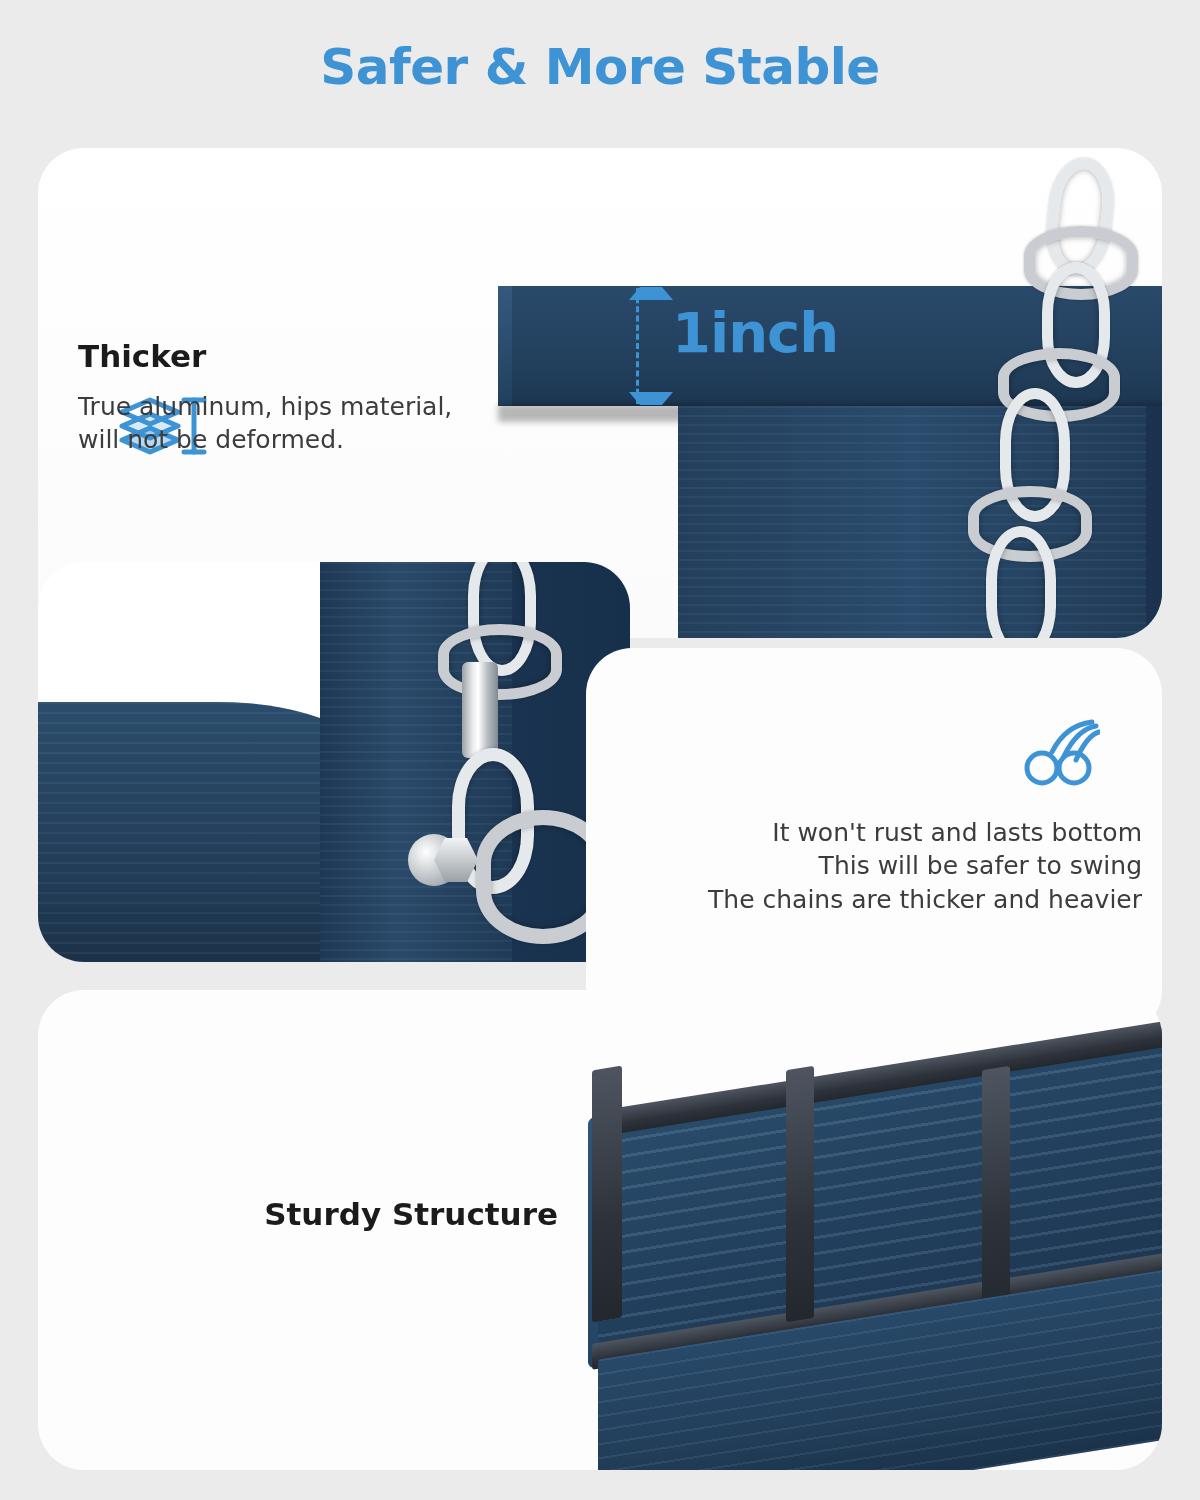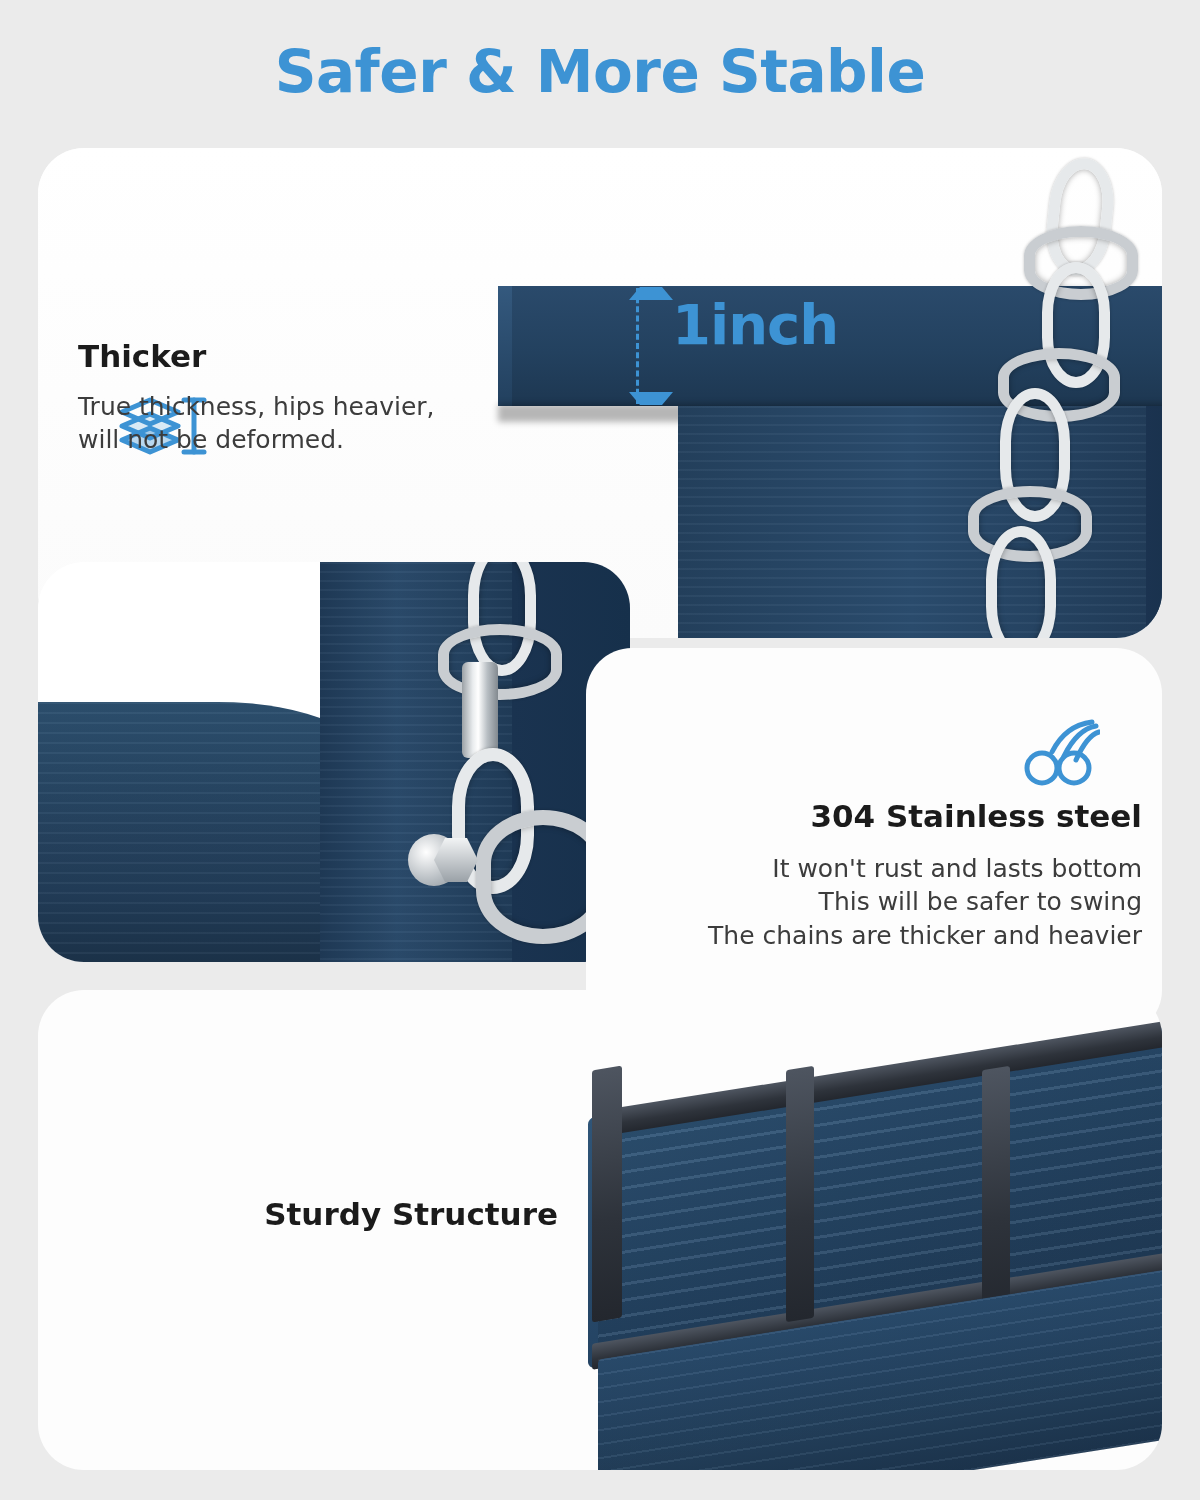--- a/index.html
+++ b/index.html
@@ -21,21 +21,21 @@
     height: 1500px;
   }
 
   
   .title {
     position: absolute;
     top: 38px;
     left: 0;
     width: 1200px;
     text-align: center;
-    font-size: 58px;
+    font-size: 50px;
     font-weight: bold;
     color: #3d93d4;
     letter-spacing: -0.5px;
     font-family: "DejaVu Sans", sans-serif;
   }
 
   
   .panel1 {
     position: absolute;
     left: 38px;
@@ -118,21 +118,21 @@
     width: 22px;
     height: 0;
     border-left: 11px solid transparent;
     border-right: 11px solid transparent;
   }
   .dim .cap-top { top: -1px; border-bottom: 13px solid #3d93d4; }
   .dim .cap-bot { bottom: -1px; border-top: 13px solid #3d93d4; }
   .dim-label {
     position: absolute;
     left: 634px;
-    top: 144px;
+    top: 152px;
     font-size: 56px;
     font-weight: bold;
     color: #3d93d4;
     font-family: "DejaVu Sans", sans-serif;
     letter-spacing: -1px;
   }
 
   
   .chain-link {
     position: absolute;
@@ -334,21 +334,21 @@
         <path d="M6 50 L34 38 L62 50 L34 62 Z" stroke="#3d93d4" stroke-width="5" stroke-linejoin="round" fill="#3d93d4" fill-opacity="0.35"></path>
         <path d="M78 10 V62" stroke="#3d93d4" stroke-width="5" stroke-linecap="round"></path>
         <path d="M68 10 H88" stroke="#3d93d4" stroke-width="5" stroke-linecap="round"></path>
         <path d="M68 62 H88" stroke="#3d93d4" stroke-width="5" stroke-linecap="round"></path>
       </svg>
     </div>
   </div>
 
   <div class="t1">
     <div class="block-title">Thicker</div>
-    <div class="block-body">True thickness, hips heavier, will not be deformed.</div>
+    <div class="block-body">True aluminum, hips material, will not be deformed.</div>
   </div>
 
   <div class="panel2">
     <div class="p2-seat">
       <div class="grain"></div>
     </div>
     <div class="p2-post">
       <div class="grain"></div>
     </div>
     <div class="p2-right"></div>
@@ -368,21 +368,20 @@
     <svg width="78" height="72" viewBox="0 0 78 72" fill="none" xmlns="http://www.w3.org/2000/svg">
       <ellipse cx="20" cy="50" rx="15" ry="15" stroke="#3d93d4" stroke-width="5"></ellipse>
       <ellipse cx="52" cy="50" rx="15" ry="15" stroke="#3d93d4" stroke-width="5"></ellipse>
       <path d="M30 34 C40 14 54 6 70 4" stroke="#3d93d4" stroke-width="5" stroke-linecap="round"></path>
       <path d="M42 38 C52 18 62 10 74 8" stroke="#3d93d4" stroke-width="5" stroke-linecap="round"></path>
       <path d="M54 42 C62 24 70 16 77 14" stroke="#3d93d4" stroke-width="5" stroke-linecap="round"></path>
     </svg>
   </div>
 
   <div class="t3">
-    <div class="block-title">304 Stainless steel</div>
     <div class="block-body">
       <div>It won't rust and lasts bottom</div>
       <div>This will be safer to swing</div>
       <div>The chains are thicker and heavier</div>
     </div>
   </div>
 
   <div class="panel4">
     <div class="bench">
       <div class="seat-top">

